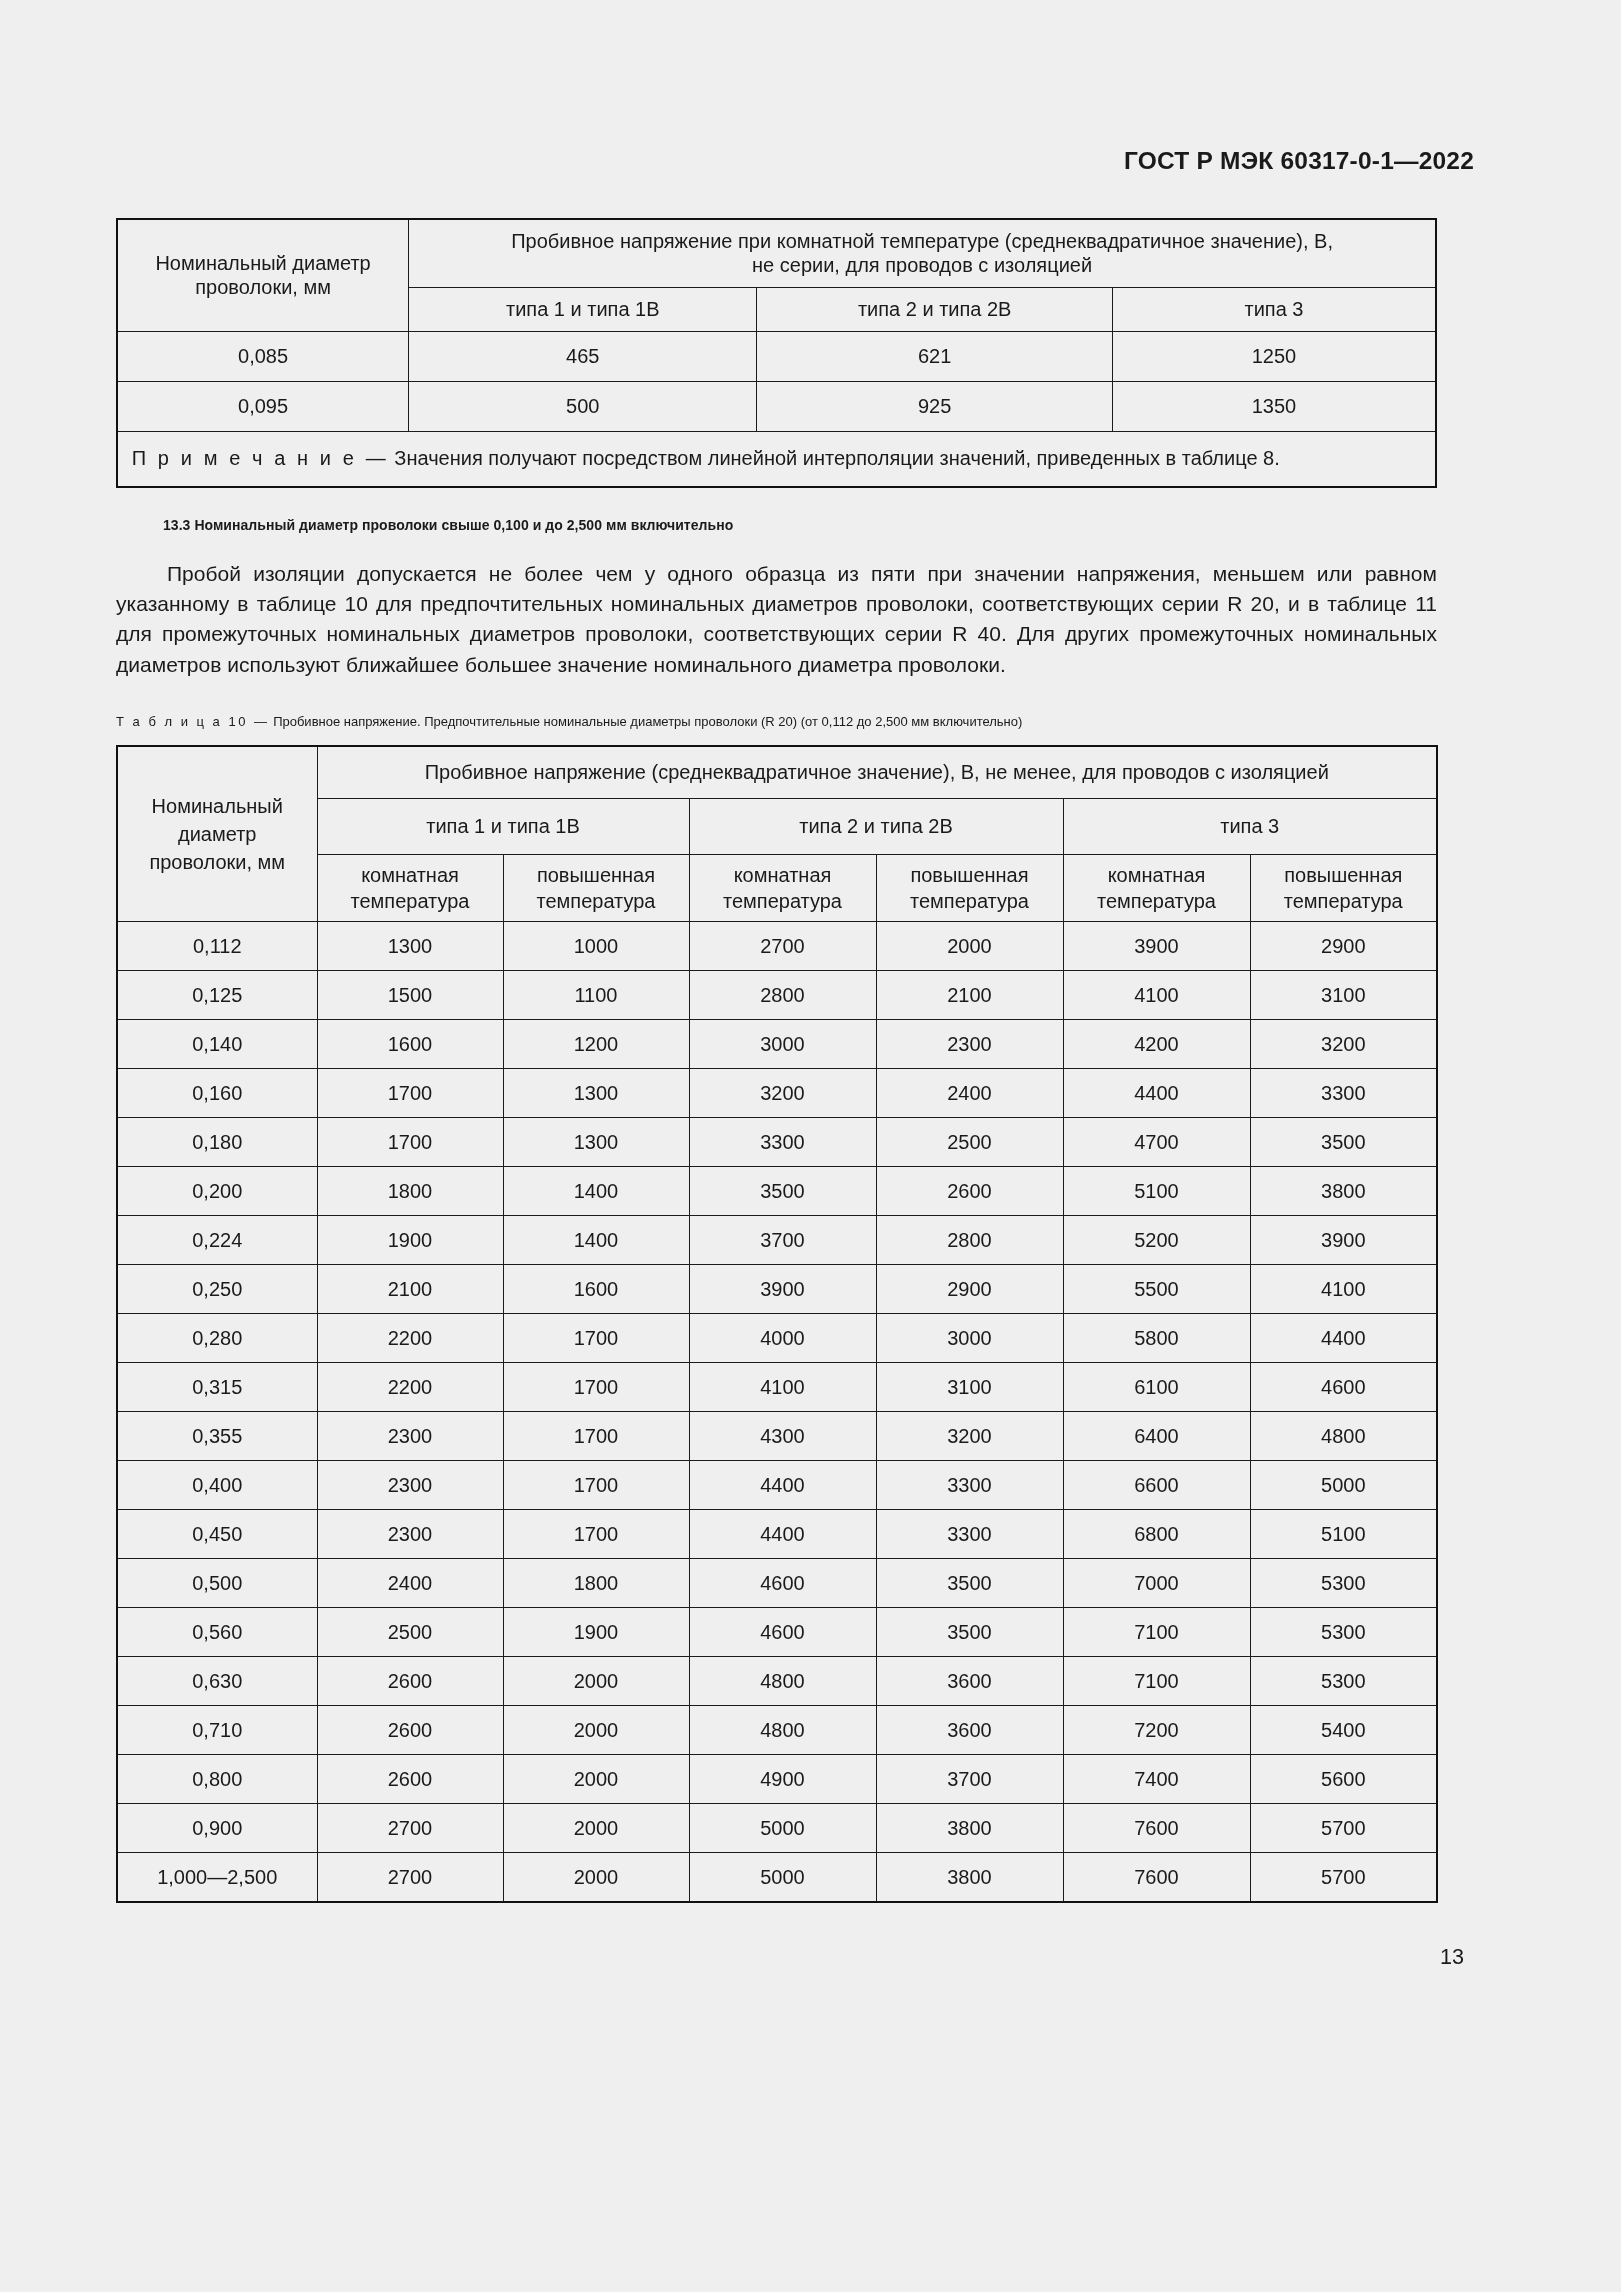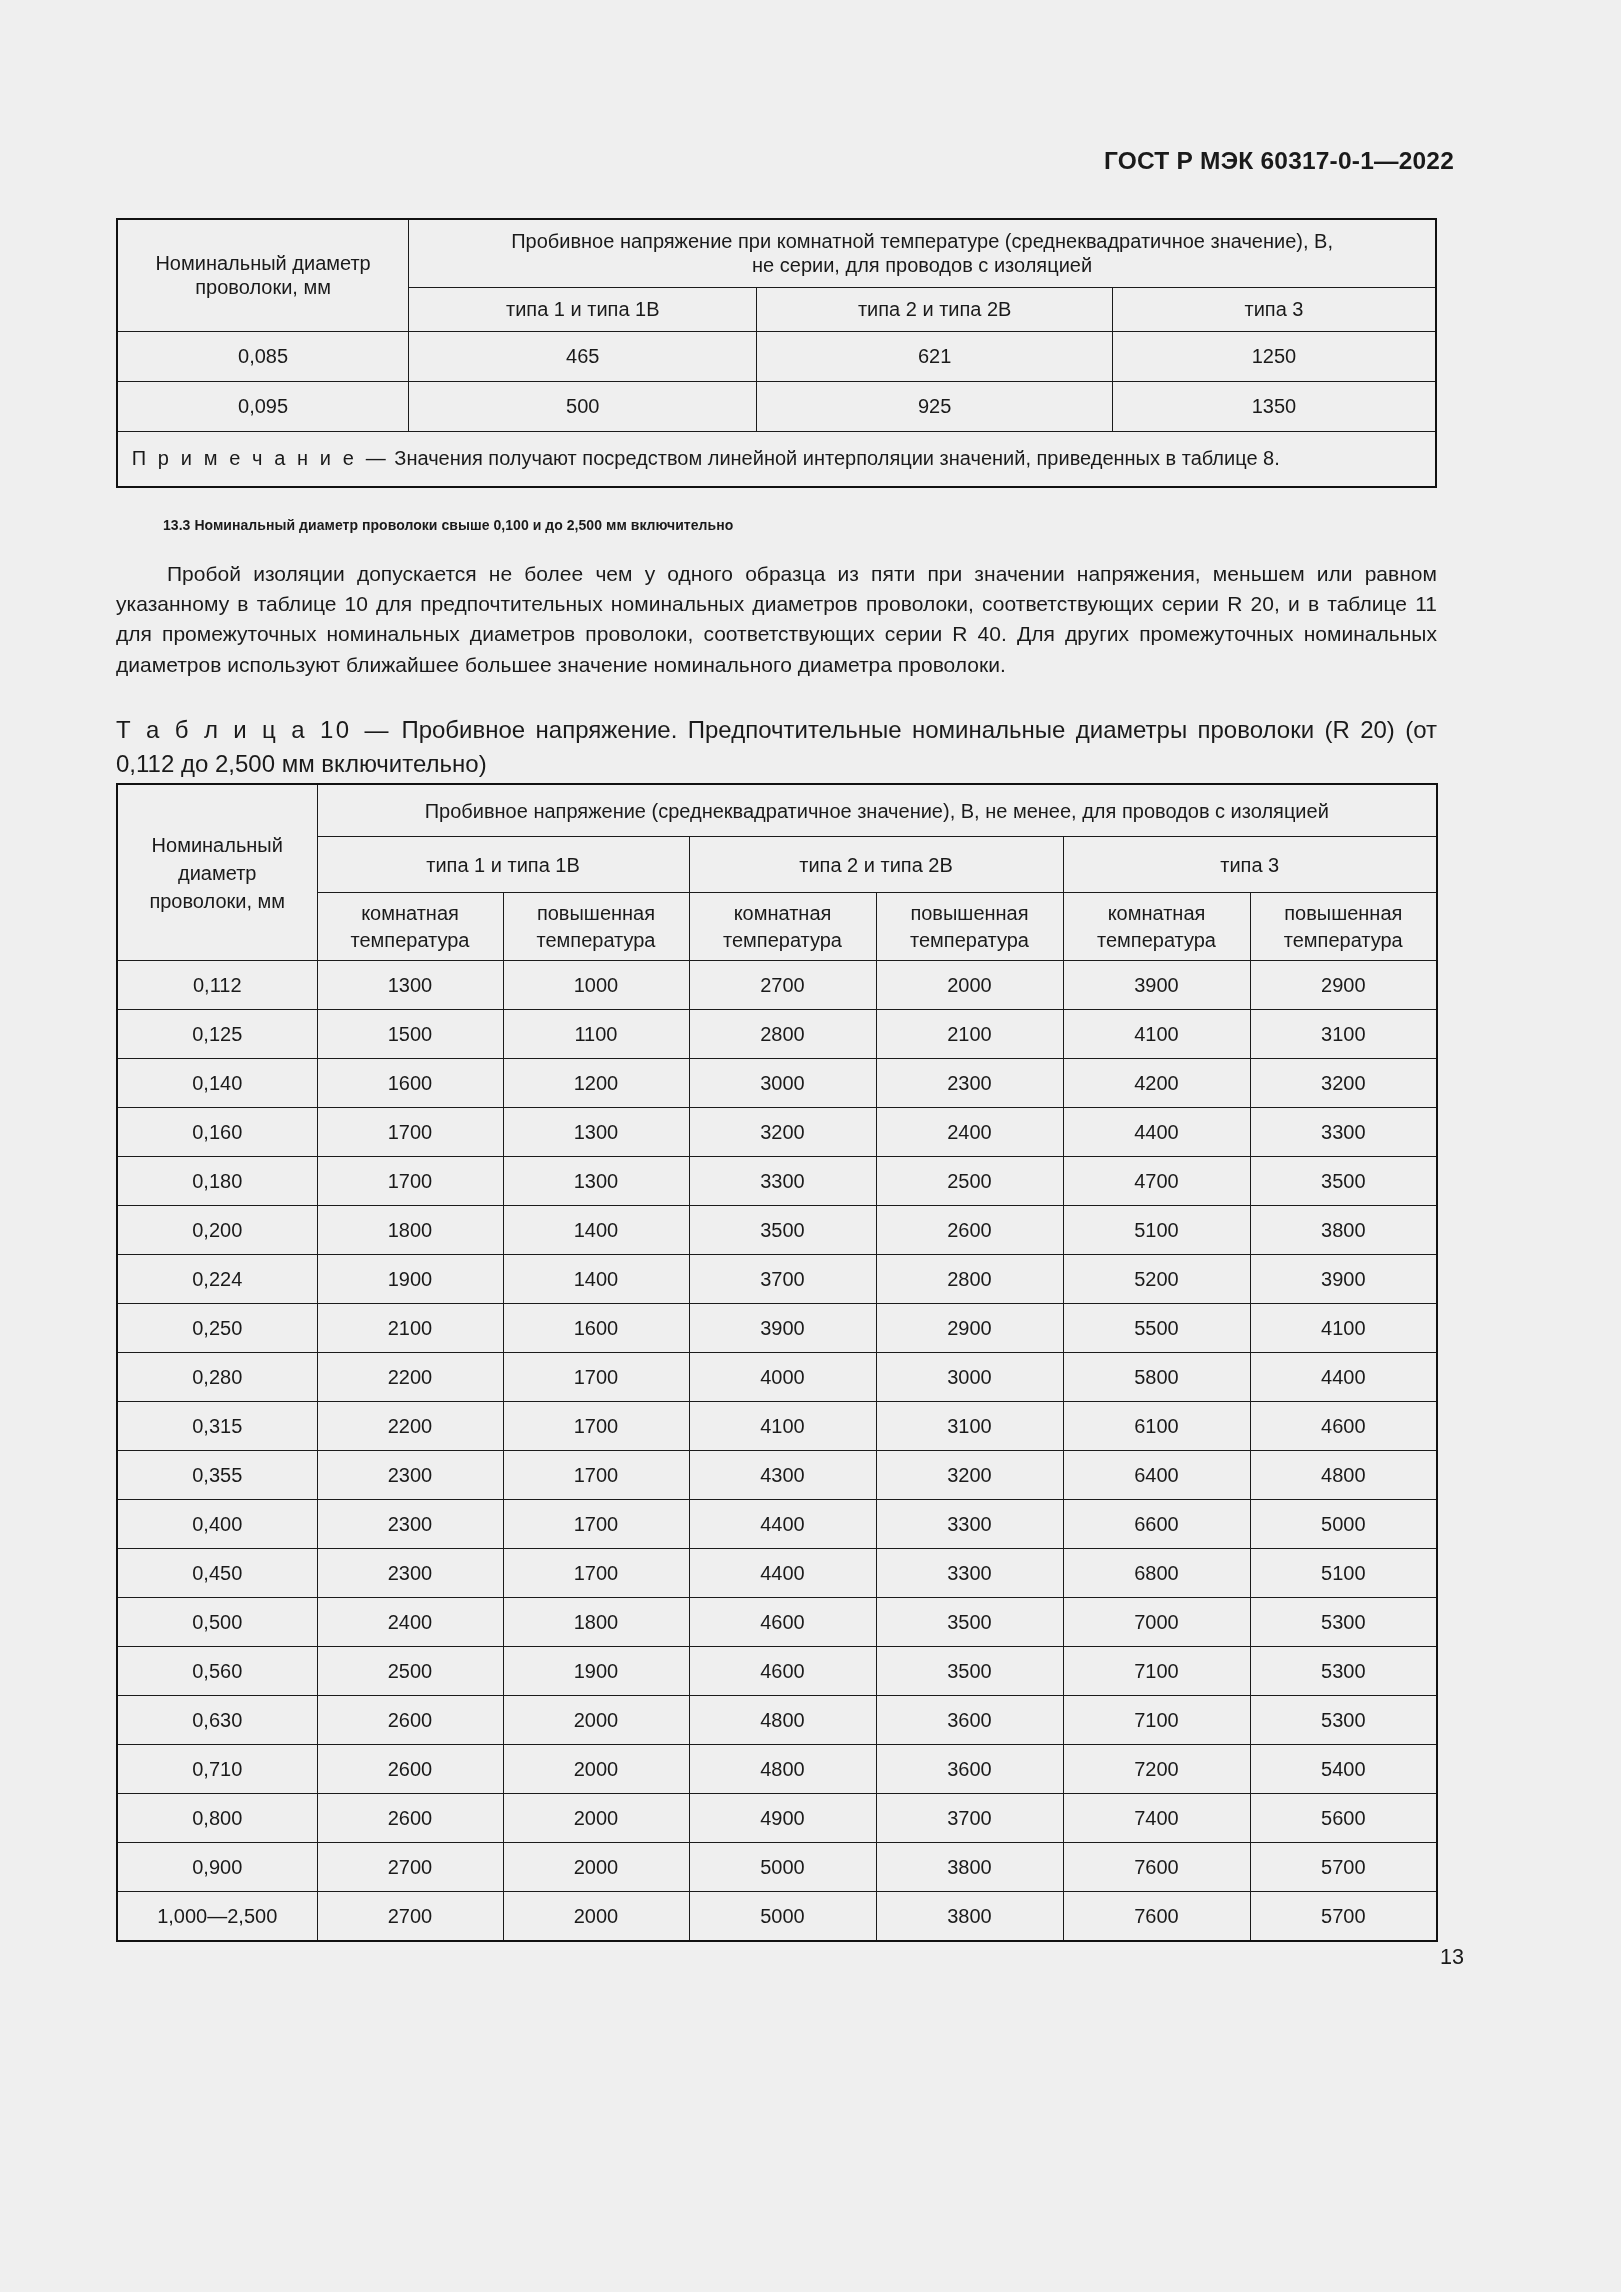--- a/index.html
+++ b/index.html
@@ -20,21 +20,21 @@
     width: 1621px;
     height: 2293px;
     background: #efefef;
     box-sizing: border-box;
   }
 
   
   .doc-header {
     position: absolute;
     top: 147px;
-    right: 167px;
+    right: 147px;
     font-size: 24.5px;
     font-weight: bold;
     letter-spacing: 0.2px;
     white-space: nowrap;
   }
 
   
   .content {
     position: absolute;
     left: 116px;
@@ -99,22 +99,22 @@
     font-size: 21px;
     margin: 25.5px 0 0 0;
     text-align: justify;
     line-height: 1.445;
     text-indent: 51px;
     letter-spacing: 0.02px;
   }
 
   
   .tbl-caption {
-    font-size: 24px;
-    margin: 33px 0 2px 0;
+    font-size: 13px;
+    margin: 33px 0 13px 0;
     line-height: 1.42;
     text-align: justify;
   }
   .cap-lead { letter-spacing: 2.5px; }
 
   
   .t10 td, .t10 th { font-size: 20px; }
   .t10 .h-diam { height: 165px; padding: 3.9px 5.9px; line-height: 1.4; }
   .t10 .h-span { height: 51px; }
   .t10 .h-type { height: 55px; }

